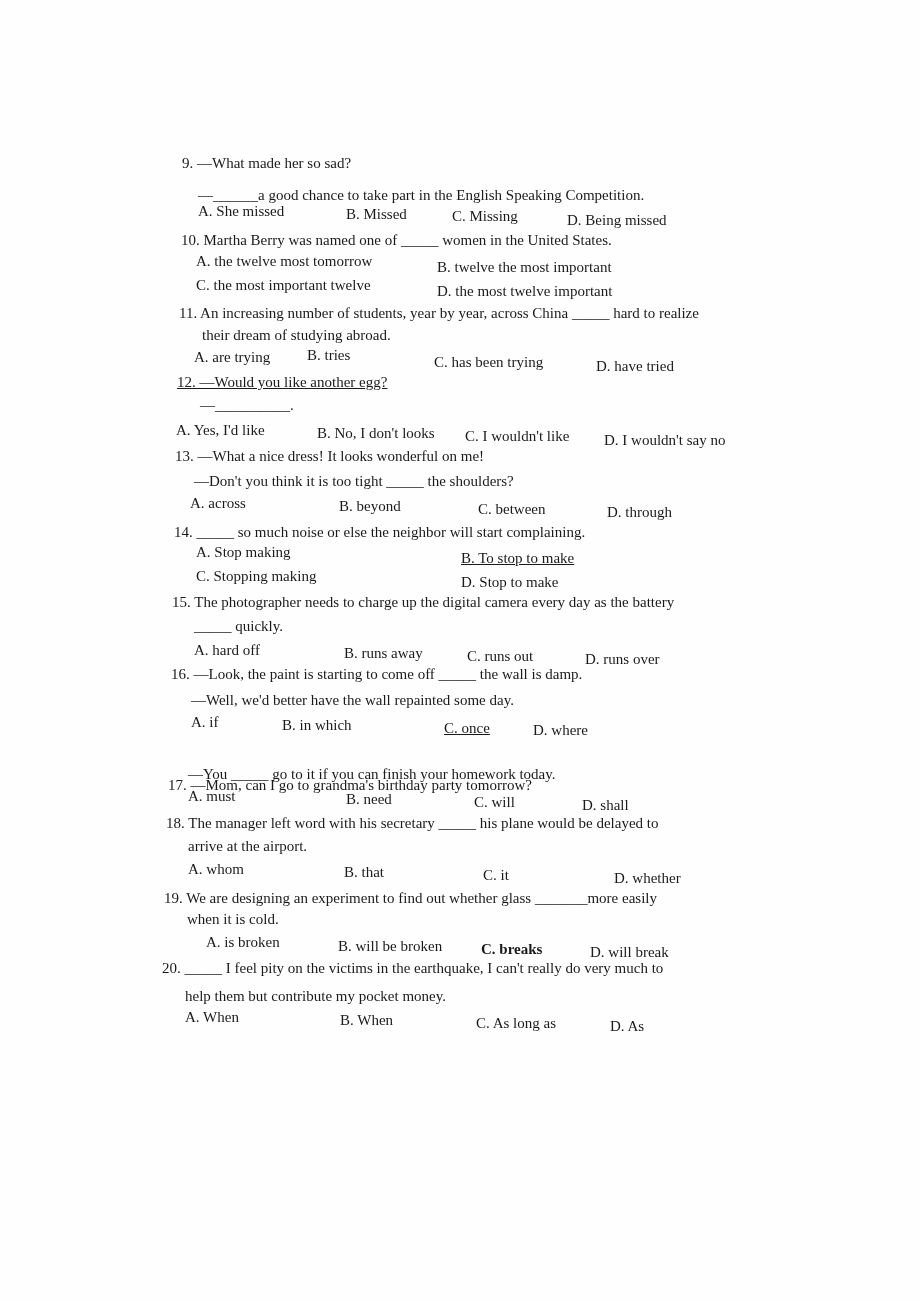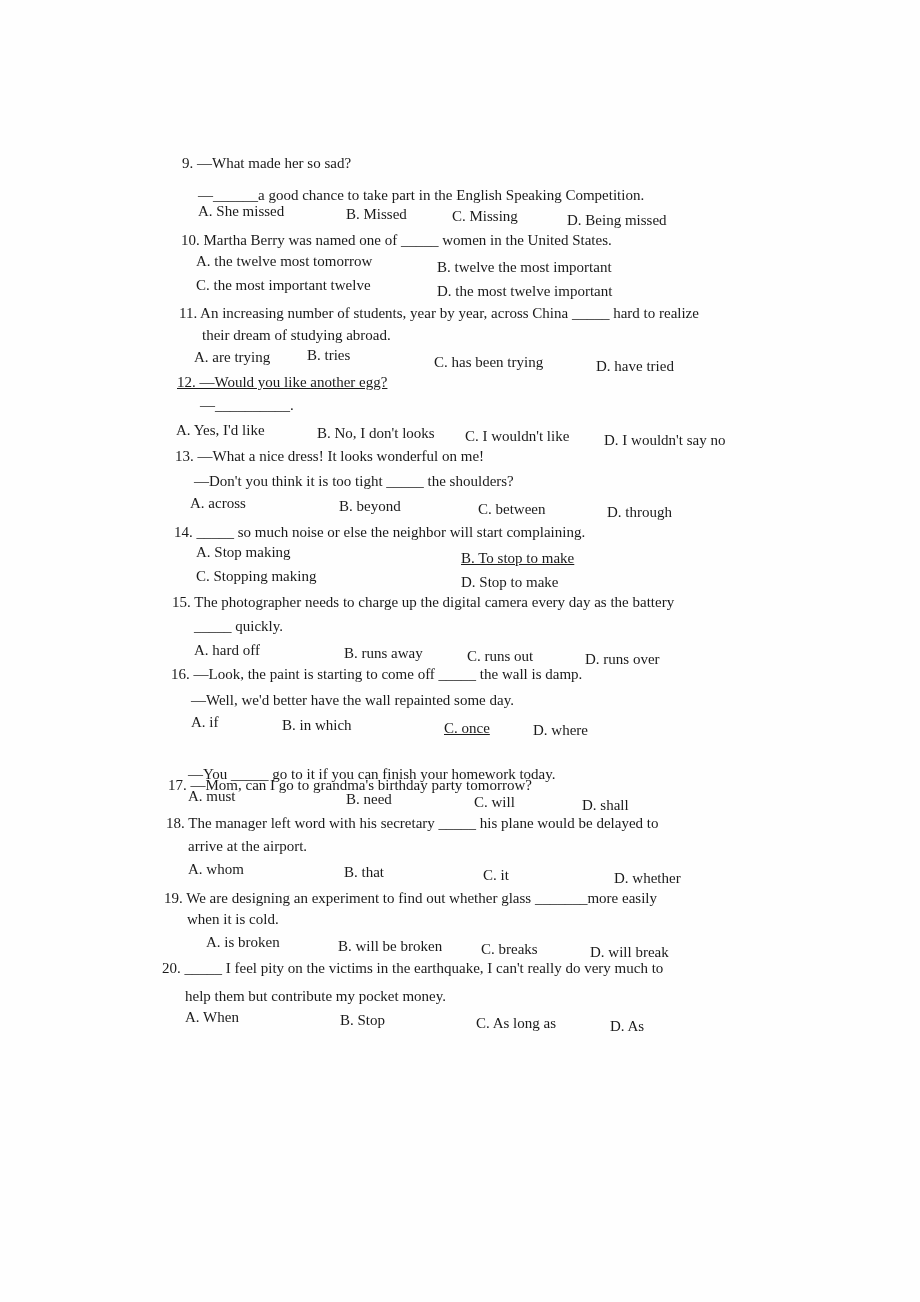--- a/index.html
+++ b/index.html
@@ -106,26 +106,26 @@
     <div class="opt" style="left:344px;top:863px;">B. that</div>
     <div class="opt" style="left:483px;top:866px;">C. it</div>
     <div class="opt" style="left:600px;top:869px;margin-left:14px;">D. whether</div>
   </div>
 
   <div>
     <div class="ln" style="left:164px;top:889px;">19. We are designing an experiment to find out whether glass _______more easily</div>
     <div class="ln" style="left:187px;top:910px;">when it is cold.</div>
     <div class="opt" style="left:190px;top:933px;margin-left:16px;">A. is broken</div>
     <div class="opt" style="left:338px;top:937px;">B. will be broken</div>
-    <div class="opt" style="left:481px;top:940px;">C. breaks</div>
+    <div class="opt" style="left:481px;top:940px;font-weight:bold;">C. breaks</div>
     <div class="opt" style="left:590px;top:943px;">D. will break</div>
   </div>
 
   <div>
     <div class="ln" style="left:162px;top:959px;">20. _____ I feel pity on the victims in the earthquake, I can't really do very much to</div>
     <div class="ln" style="left:185px;top:987px;">help them but contribute my pocket money.</div>
     <div class="opt" style="left:185px;top:1008px;">A. When</div>
-    <div class="opt" style="left:340px;top:1011px;">B. Stop</div>
+    <div class="opt" style="left:340px;top:1011px;">B. When</div>
     <div class="opt" style="left:476px;top:1014px;">C. As long as</div>
     <div class="opt" style="left:610px;top:1017px;">D. As</div>
   </div>
 
 </div>
 
 </body></html>

